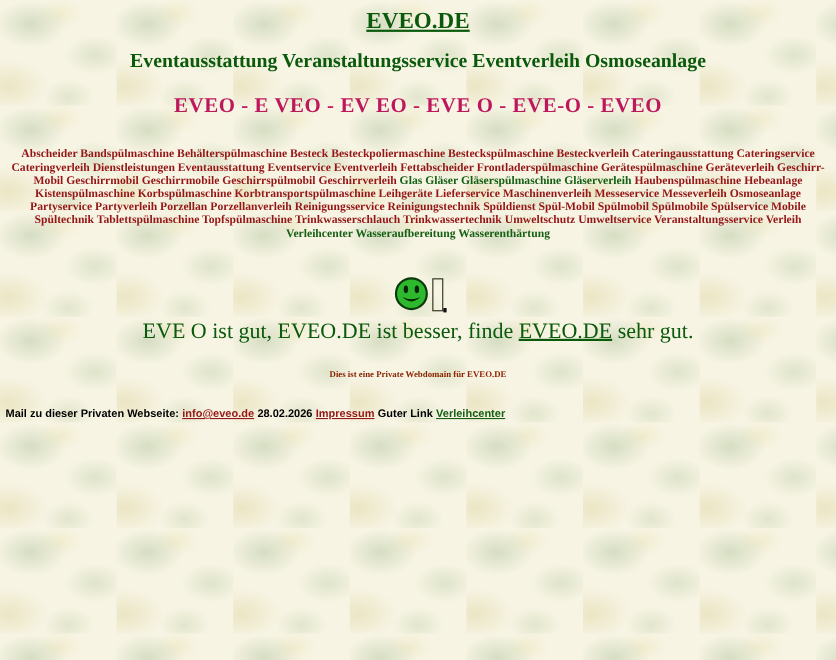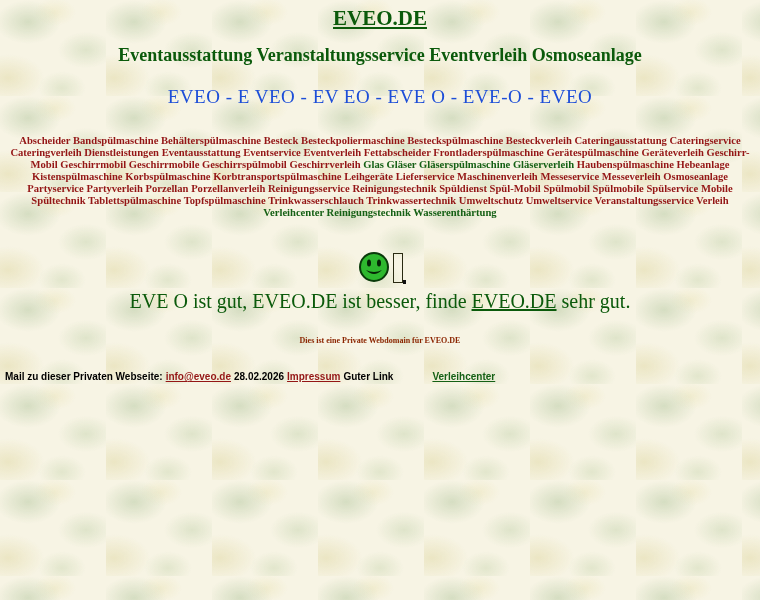--- a/index.html
+++ b/index.html
@@ -13,59 +13,59 @@
       radial-gradient(ellipse 52px 34px at 8px 78px,  rgba(228,221,176,0.62) 0%, rgba(228,221,176,0) 70%),
       radial-gradient(ellipse 34px 24px at 62px 88px, rgba(205,216,180,0.50) 0%, rgba(205,216,180,0) 70%),
       radial-gradient(ellipse 30px 20px at 55px 12px, rgba(236,230,190,0.55) 0%, rgba(236,230,190,0) 70%);
     background-size:106px 96px;
     background-repeat:repeat;
   }
   .page{position:relative;width:760px;height:600px;}
   .center{position:absolute;left:0;width:100%;text-align:center;}
   .title{top:6px;font-size:21px;font-weight:bold;color:#0b5a0b;text-decoration:underline;}
   .subtitle{top:45px;font-size:18px;font-weight:bold;color:#0b5a0b;text-align:center;}
-  .variants{top:86px;font-size:19px;font-weight:normal;color:#1d4ed8;letter-spacing:0.5px;}
+  .variants{top:86px;font-size:19px;font-weight:bold;color:#be185d;letter-spacing:0.5px;}
   .keywords{top:135px;font-size:10.6px;font-weight:bold;line-height:12px;padding:0 2px;box-sizing:border-box;}
   .kw-line{white-space:nowrap;}
   .kw-maroon{color:#941616;}
   .kw-green{color:#156015;}
   .iconrow{top:251px;height:38px;}
   .iconrow .inner{display:inline-flex;align-items:flex-start;gap:3px;}
   .tl{position:relative;width:10px;height:30px;border:1px solid #2a2a12;box-sizing:border-box;margin-top:2px;}
   .tl-seg{width:100%;height:33.33%;}
   .tl-dot{position:absolute;right:-4px;bottom:-2px;width:3px;height:4px;background:#111;}
   .statement{top:290px;font-size:20px;font-weight:normal;color:#0b5a0b;}
   .statement a{color:#0b5a0b;text-decoration:underline;cursor:pointer;}
   .note{top:336px;font-size:8px;font-weight:bold;color:#8b2500;font-family:"Liberation Serif",serif;}
   .footer{position:absolute;top:371px;left:5px;width:750px;text-align:left;
           font-family:"Liberation Sans",sans-serif;font-size:10px;font-weight:bold;color:#000;}
   .footer a{text-decoration:underline;cursor:pointer;}
   .rlink{color:#941616;}
-  .glink2{color:#156015;margin-left:36px;}
+  .glink2{color:#156015;}
   .footer span,.footer a{margin-right:3px;}
 </style>
 </head>
 <body>
 
 <div class="page">
 
   <div class="center title">EVEO.DE</div>
 
   <div class="center subtitle">Eventausstattung Veranstaltungsservice Eventverleih Osmoseanlage</div>
 
   <div class="center variants">EVEO - E VEO - EV EO - EVE O - EVE-O - EVEO</div>
 
   <div class="center keywords">
       <div class="kw-line"><span class="kw-maroon">Abscheider Bandspülmaschine Behälterspülmaschine Besteck Besteckpoliermaschine Besteckspülmaschine Besteckverleih Cateringausstattung Cateringservice</span></div>
       <div class="kw-line"><span class="kw-maroon">Cateringverleih Dienstleistungen Eventausstattung Eventservice Eventverleih Fettabscheider Frontladerspülmaschine Gerätespülmaschine Geräteverleih Geschirr-</span></div>
       <div class="kw-line"><span class="kw-maroon">Mobil Geschirrmobil Geschirrmobile Geschirrspülmobil Geschirrverleih</span> <span class="kw-green">Glas Gläser Gläserspülmaschine Gläserverleih</span> <span class="kw-maroon">Haubenspülmaschine Hebeanlage</span></div>
       <div class="kw-line"><span class="kw-maroon">Kistenspülmaschine Korbspülmaschine Korbtransportspülmaschine Leihgeräte Lieferservice Maschinenverleih Messeservice Messeverleih Osmoseanlage</span></div>
       <div class="kw-line"><span class="kw-maroon">Partyservice Partyverleih Porzellan Porzellanverleih Reinigungsservice Reinigungstechnik Spüldienst Spül-Mobil Spülmobil Spülmobile Spülservice Mobile</span></div>
       <div class="kw-line"><span class="kw-maroon">Spültechnik Tablettspülmaschine Topfspülmaschine Trinkwasserschlauch Trinkwassertechnik Umweltschutz Umweltservice Veranstaltungsservice Verleih</span></div>
-      <div class="kw-line"><span class="kw-green">Verleihcenter Reinigungstechnik Wasserenthärtung</span></div>
+      <div class="kw-line"><span class="kw-green">Verleihcenter Wasseraufbereitung Wasserenthärtung</span></div>
     </div>
 
   <div class="center iconrow">
     <span class="inner">
       <svg width="32" height="32" viewBox="0 0 32 32">
         <circle cx="16" cy="16" r="14" fill="#2eb82e" stroke="#0a3a0a" stroke-width="2"></circle>
         <ellipse cx="11" cy="12" rx="2" ry="3.5" fill="#062306"></ellipse>
         <ellipse cx="21" cy="12" rx="2" ry="3.5" fill="#062306"></ellipse>
         <path d="M8 19 Q16 27 24 19 Q16 23 8 19 Z" fill="#062306"></path>
       </svg>

